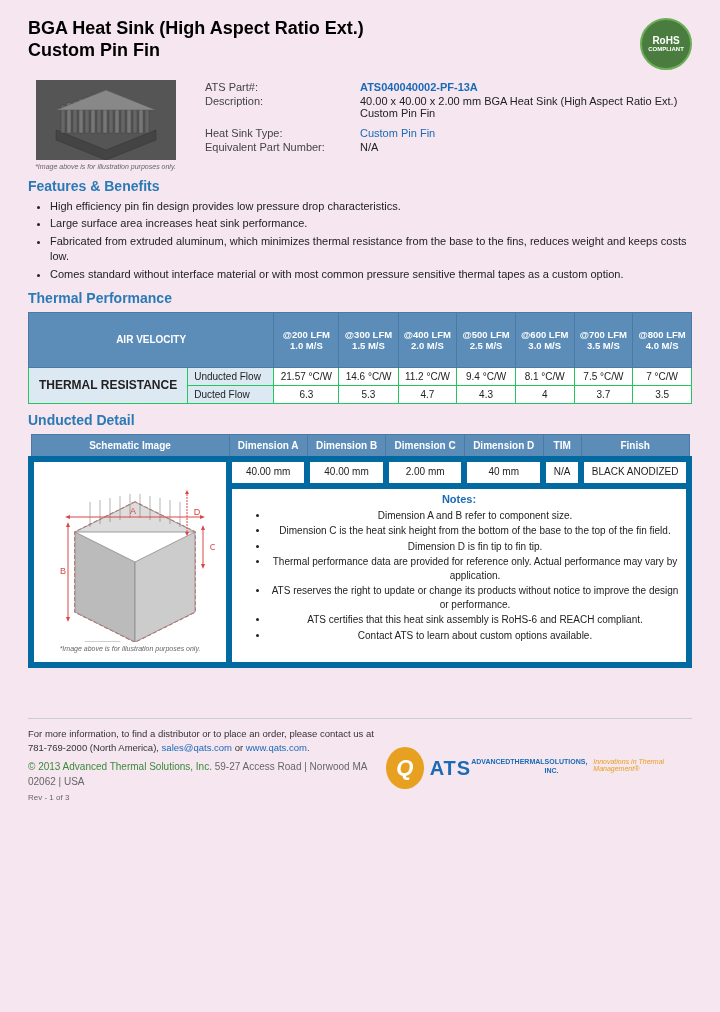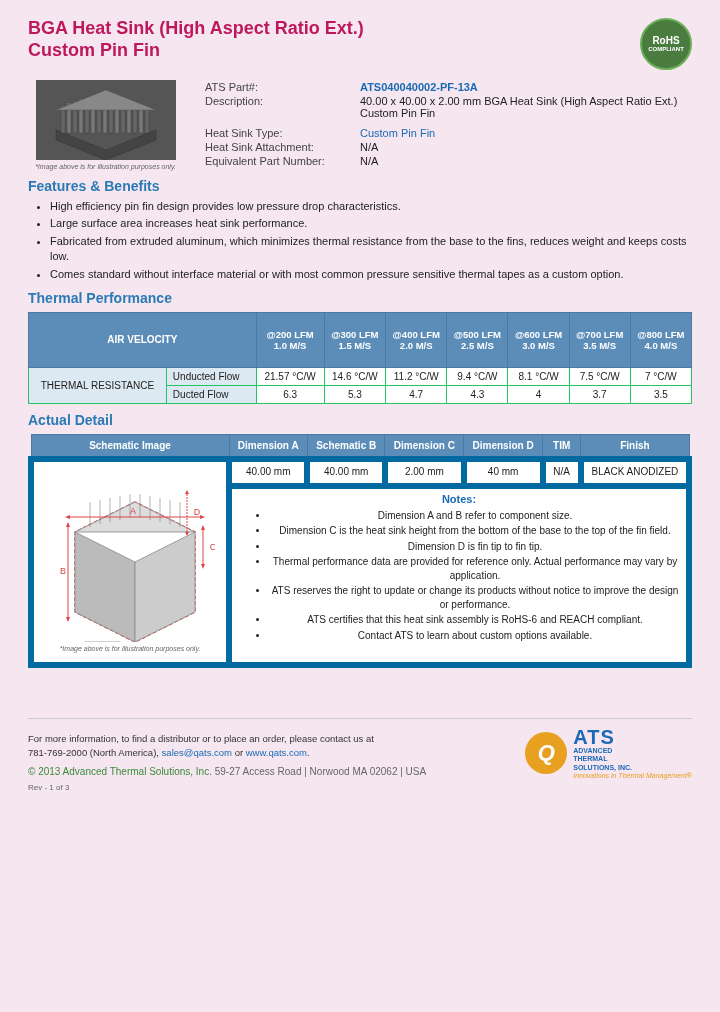--- a/index.html
+++ b/index.html
@@ -21,21 +21,21 @@
     }
     .header-row {
       display: flex;
       justify-content: space-between;
       align-items: flex-start;
       margin-bottom: 10px;
     }
     .title-block h1 {
       font-size: 18px;
       font-weight: bold;
-      color: #be185d;
+      color: #000000;
       line-height: 1.2;
     }
     .rohs-badge {
       width: 52px;
       height: 52px;
       border-radius: 50%;
       background: #4a7c3f;
       border: 2px solid #6aaf55;
       display: flex;
       flex-direction: column;
@@ -147,22 +147,22 @@
     }
     .thermal-table .row-label-cell {
       background: #dce8f2;
       text-align: left;
       padding: 3px 6px;
       font-size: 10px;
     }
     .thermal-table .thermal-resistance-label {
       background: #dce8f2;
       text-align: center;
-      font-size: 10px;
-      font-weight: normal;
+      font-size: 12px;
+      font-weight: bold;
       vertical-align: middle;
     }
     
     .product-detail-table {
       width: 100%;
       border-collapse: collapse;
       margin-top: 6px;
       font-size: 10px;
     }
     .product-detail-table th {
@@ -248,21 +248,21 @@
       display: flex;
       align-items: center;
       justify-content: center;
       font-size: 22px;
       font-weight: 900;
       color: white;
       font-style: italic;
     }
     .ats-text-block {
       display: flex;
-      flex-direction: column;
+      flex-direction: row;
     }
     .ats-big {
       font-size: 20px;
       font-weight: 900;
       color: #1a6ab5;
       line-height: 1;
       letter-spacing: 1px;
     }
     .ats-sub {
       font-size: 7px;
@@ -353,24 +353,20 @@
           <td>40.00 x 40.00 x 2.00 mm  BGA Heat Sink (High Aspect Ratio Ext.) Custom Pin Fin</td>
         </tr>
         <tr>
               <td colspan="2" style="height:6px;"></td>
             </tr>
         <tr>
           <td>Heat Sink Type:</td>
           <td>
             <span class="blue-link">Custom Pin Fin</span>
           </td>
-        </tr>
-        <tr>
-          <td>Heat Sink Attachment:</td>
-          <td>N/A</td>
         </tr>
         <tr>
           <td>Equivalent Part Number:</td>
           <td>N/A</td>
         </tr>
       </tbody>
         </table>
     </div>
   </div>
 
@@ -414,27 +410,27 @@
         <td>5.3</td>
         <td>4.7</td>
         <td>4.3</td>
         <td>4</td>
         <td>3.7</td>
         <td>3.5</td>
       </tr>
     </tbody>
   </table>
 
-  <div class="section-title">Actual Detail</div>
+  <div class="section-title">Unducted Detail</div>
   <table class="product-detail-table">
     <thead>
       <tr>
         <th class="schematic-cell">Schematic Image</th>
         <th>Dimension A</th>
-        <th>Schematic B</th>
+        <th>Dimension B</th>
         <th>Dimension C</th>
         <th>Dimension D</th>
         <th>TIM</th>
         <th>Finish</th>
       </tr>
     </thead>
     <tbody>
       <tr class="dim-values-row">
         <td class="schematic-cell" rowspan="2">
           <div class="schematic-image-box">

